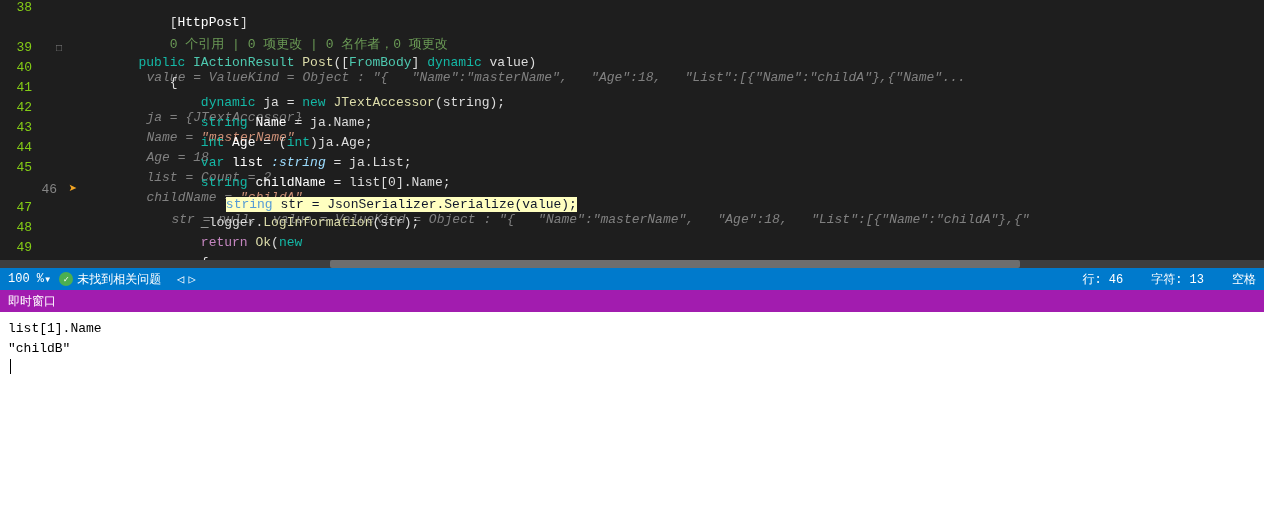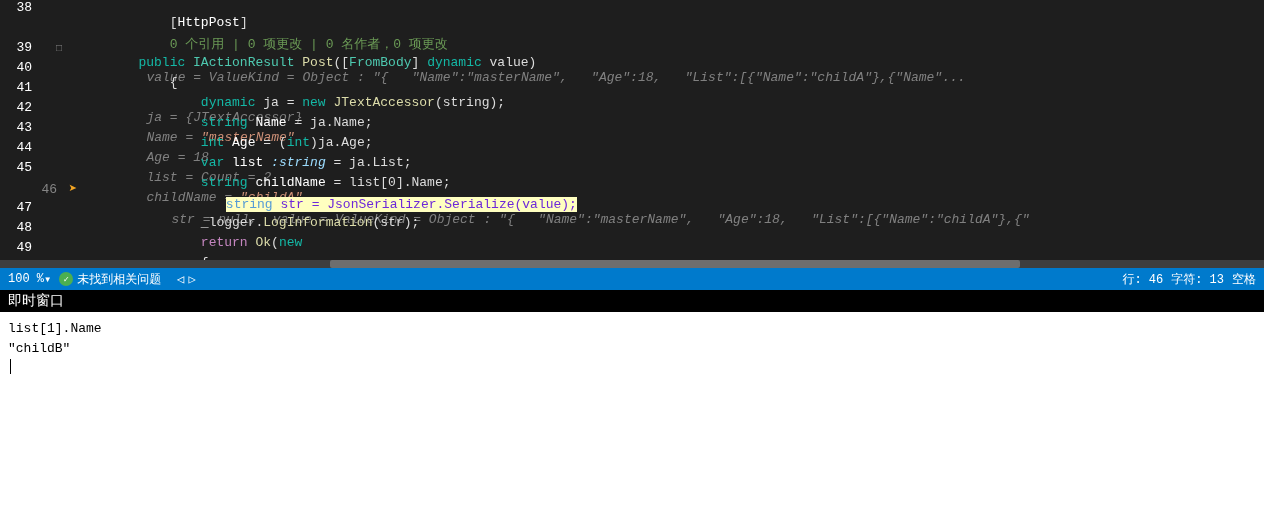--- a/index.html
+++ b/index.html
@@ -26,21 +26,21 @@
 
     .code-line {
       display: flex;
       align-items: baseline;
       height: 20px;
       min-height: 20px;
       position: relative;
     }
 
     .line-number {
-      color: #ffffff;
+      color: #84cc16;
       min-width: 40px;
       text-align: right;
       padding-right: 8px;
       user-select: none;
       background: #1e1e1e;
       flex-shrink: 0;
     }
 
     .line-indicator {
       width: 16px;
@@ -96,21 +96,21 @@
     .status-left {
       display: flex;
       align-items: center;
       gap: 8px;
     }
 
     .status-right {
       margin-left: auto;
       display: flex;
       align-items: center;
-      gap: 8px;
+      gap: 28px;
     }
 
     .zoom-control {
       display: flex;
       align-items: center;
     }
 
     .status-ok {
       display: flex;
       align-items: center;
@@ -138,27 +138,27 @@
     .scrollbar-thumb {
       position: absolute;
       left: 330px;
       width: 690px;
       height: 8px;
       background: #6e6e6e;
       border-radius: 2px;
     }
 
     .immediate-window-header {
-      background: #000000;
+      background: #a21caf;
       color: white;
       height: 22px;
       display: flex;
       align-items: center;
       padding: 0 8px;
-      font-size: 14px;
+      font-size: 12px;
       font-weight: normal;
     }
 
     .immediate-window-body {
       background: white;
       color: #000;
       padding: 4px 8px;
       height: 213px;
       font-family: 'Consolas', 'Courier New', monospace;
       font-size: 13px;
@@ -274,21 +274,21 @@
         <span class="plain">        </span><span class="kw">string</span><span class="plain"> </span><span class="attr">childName</span><span class="plain"> = list[0].Name;</span>
         <span class="hint">childName = <span class="hint-str">"childA"</span></span>
       </span>
     </div>
 
     <div class="code-line" style="background: transparent; margin-left: 25px;">
       <span class="line-number" style="background:#1e1e1e; color:#858585;">46</span>
       <span class="line-indicator arrow" style="color:#f5a623; font-size:14px;">➤</span>
       <span class="collapse-indicator"></span>
       <span class="code-content">
-        <span class="plain">        </span><span class="highlight-box"><span class="kw" style="color:#569cd6; background:#ffffc0;">string</span><span style="background:#ffffc0; color:#6d28d9;"> str = JsonSerializer.Serialize(value);</span></span>
+        <span class="plain">        </span><span class="highlight-box"><span class="kw" style="color:#569cd6; background:#ffffc0;">string</span><span style="background:#ffffc0; color:#0f172a;"> str = JsonSerializer.Serialize(value);</span></span>
         <span class="hint">str = null,  value = ValueKind = Object : "{   "Name":"masterName",   "Age":18,   "List":[{"Name":"childA"},{"</span>
       </span>
     </div>
 
     <div class="code-line">
       <span class="line-number">47</span>
       <span class="line-indicator"></span>
       <span class="collapse-indicator"></span>
       <span class="code-content">
         <span class="plain">        _logger.</span><span class="method">LogInformation</span><span class="plain">(str);</span>

